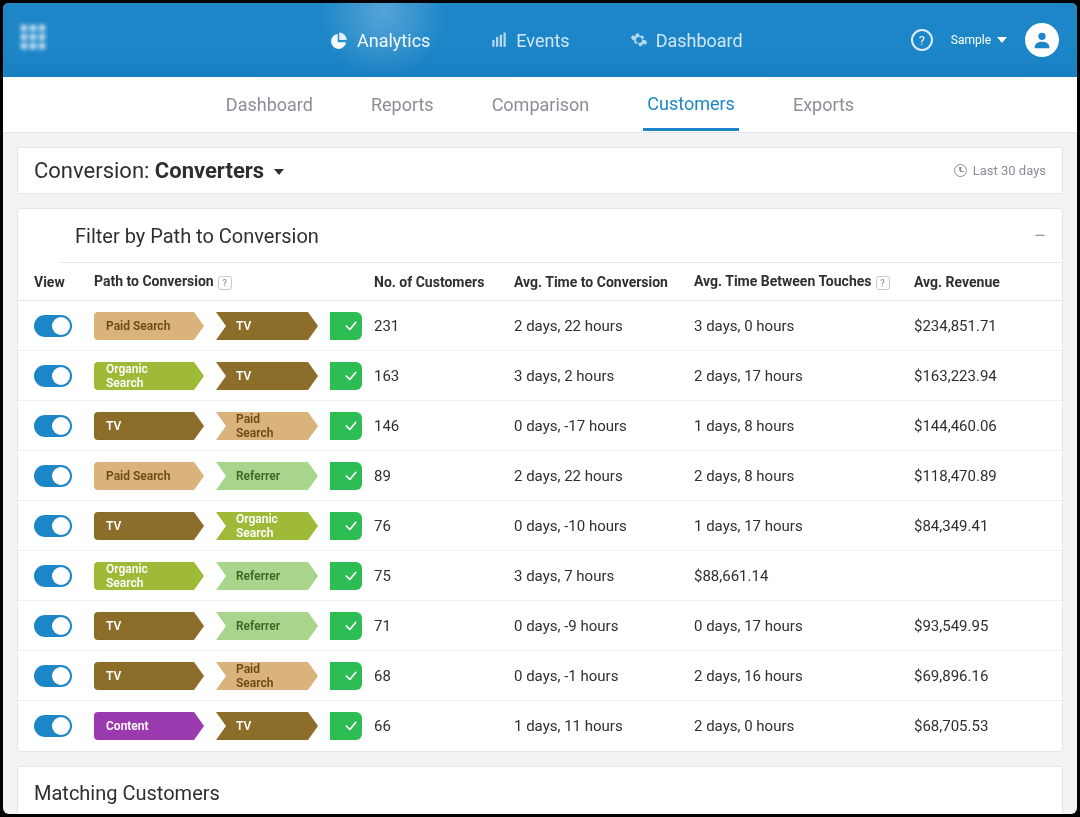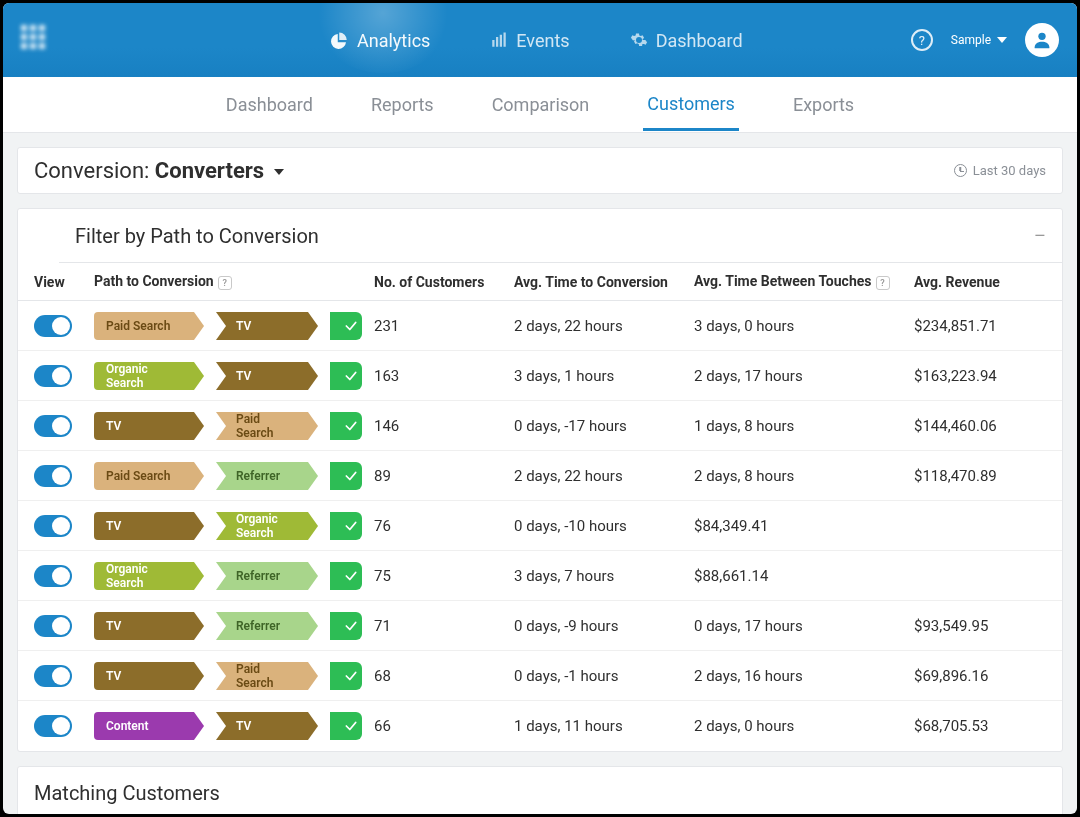--- a/index.html
+++ b/index.html
@@ -423,21 +423,21 @@
                     <span class="txt">TV</span>
                   </div>
                   <div class="endcap">
                     <svg width="14" height="14" viewBox="0 0 24 24" fill="none" stroke-width="3" stroke-linecap="round" stroke-linejoin="round">
                       <polyline points="4 12 10 18 20 6"></polyline>
                     </svg>
                   </div>
                 </div>
               </div>
               <div>163</div>
-              <div>3 days, 1 hours</div>
+              <div>3 days, 2 hours</div>
               <div>2 days, 17 hours</div>
               <div class="revcol">$163,223.94</div>
             </div>
             <div class="trow">
               <div>
                 <div class="toggle"></div>
               </div>
               <div>
                 <div class="path">
                   <div class="seg first seg-tv seg-fixed">
@@ -496,20 +496,21 @@
                   </div>
                   <div class="endcap">
                     <svg width="14" height="14" viewBox="0 0 24 24" fill="none" stroke-width="3" stroke-linecap="round" stroke-linejoin="round">
                       <polyline points="4 12 10 18 20 6"></polyline>
                     </svg>
                   </div>
                 </div>
               </div>
               <div>76</div>
               <div>0 days, -10 hours</div>
+              <div>1 days, 17 hours</div>
               <div class="revcol">$84,349.41</div>
             </div>
             <div class="trow">
               <div>
                 <div class="toggle"></div>
               </div>
               <div>
                 <div class="path">
                   <div class="seg first seg-org seg-fixed">
                     <span class="txt">Organic Search</span>

